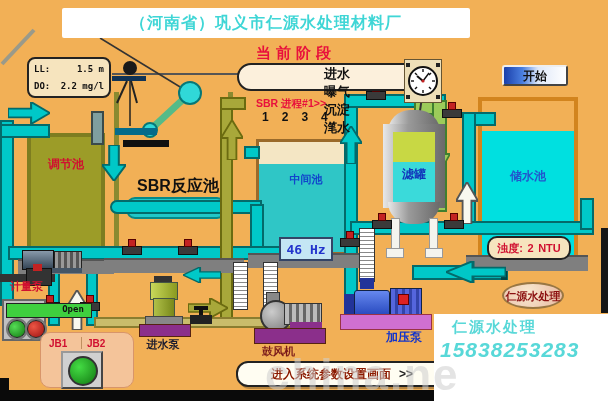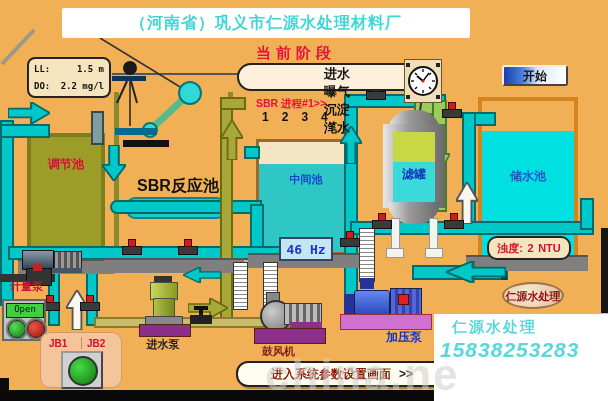--- a/index.html
+++ b/index.html
@@ -52,23 +52,23 @@
   #wm-company{position:absolute;left:18px;top:4px;color:#58D8D8;font-weight:bold;font-size:15px;letter-spacing:2px;}
   #wm-phone{position:absolute;left:6px;top:24px;color:#58D8D8;font-weight:bold;font-size:21px;font-style:italic;letter-spacing:1px;}
   #settings-btn{left:236px;top:361px;width:212px;height:26px;background:#FFFDF2;border:2px solid #222;border-radius:12px;z-index:20;
                 box-shadow:2px 2px 0 rgba(0,0,0,0.25);display:flex;align-items:center;justify-content:center;gap:8px;cursor:pointer;
                 color:#8B1A00;font-weight:bold;font-size:12px;}
   #settings-btn .arrs{color:#222;}
   #china-wm{left:265px;top:350px;z-index:60;font-weight:bold;font-size:44px;letter-spacing:2px;color:#CFCFCF;opacity:0.55;pointer-events:none;}
   
   #open-panel{left:2px;top:299px;width:44px;height:42px;background:#C0C0C0;border:2px solid #666;}
   #open-head{position:absolute;left:2px;top:2px;width:36px;height:13px;background:#3FCF3F;border:1px solid #222;
-             font-family:"DejaVu Sans Mono",monospace;font-size:9px;font-weight:normal;color:#111;text-align:center;line-height:11px;}
+             font-family:"DejaVu Sans Mono",monospace;font-size:9px;font-weight:bold;color:#111;text-align:center;line-height:11px;padding-left:48px;}
   .rbtn{position:absolute;width:16px;height:16px;border-radius:50%;box-shadow:0 0 0 2px #777;border:1px solid #222;cursor:pointer;}
-  #jb-panel{left:40px;top:332px;width:82px;height:56px;background:#F4C49A;border:1px solid #D8956A;border-radius:10px;}
+  #jb-panel{left:40px;top:332px;width:94px;height:56px;background:#F4C49A;border:1px solid #D8956A;border-radius:10px;}
   .jb-label{position:absolute;top:5px;color:#D01030;font-weight:bold;font-size:10px;}
   #jb-frame{position:absolute;left:20px;top:18px;width:38px;height:34px;background:#D0D0D0;border:2px outset #999;}
   #jb-green{position:absolute;left:5px;top:3px;width:26px;height:26px;border-radius:50%;border:2px solid #333;cursor:pointer;
             background:radial-gradient(circle at 35% 35%,#44DD44,#117711);}
   
   .machine{position:absolute;z-index:5;}
   .plabel{position:absolute;z-index:6;font-weight:bold;white-space:nowrap;}
   
   #clock{left:404px;top:59px;width:38px;height:44px;background:#EEDFB8;border:1px solid #665533;z-index:8;}
   #edge-bottom{left:0;top:390px;width:436px;height:11px;background:#0a0a0a;z-index:50;}

